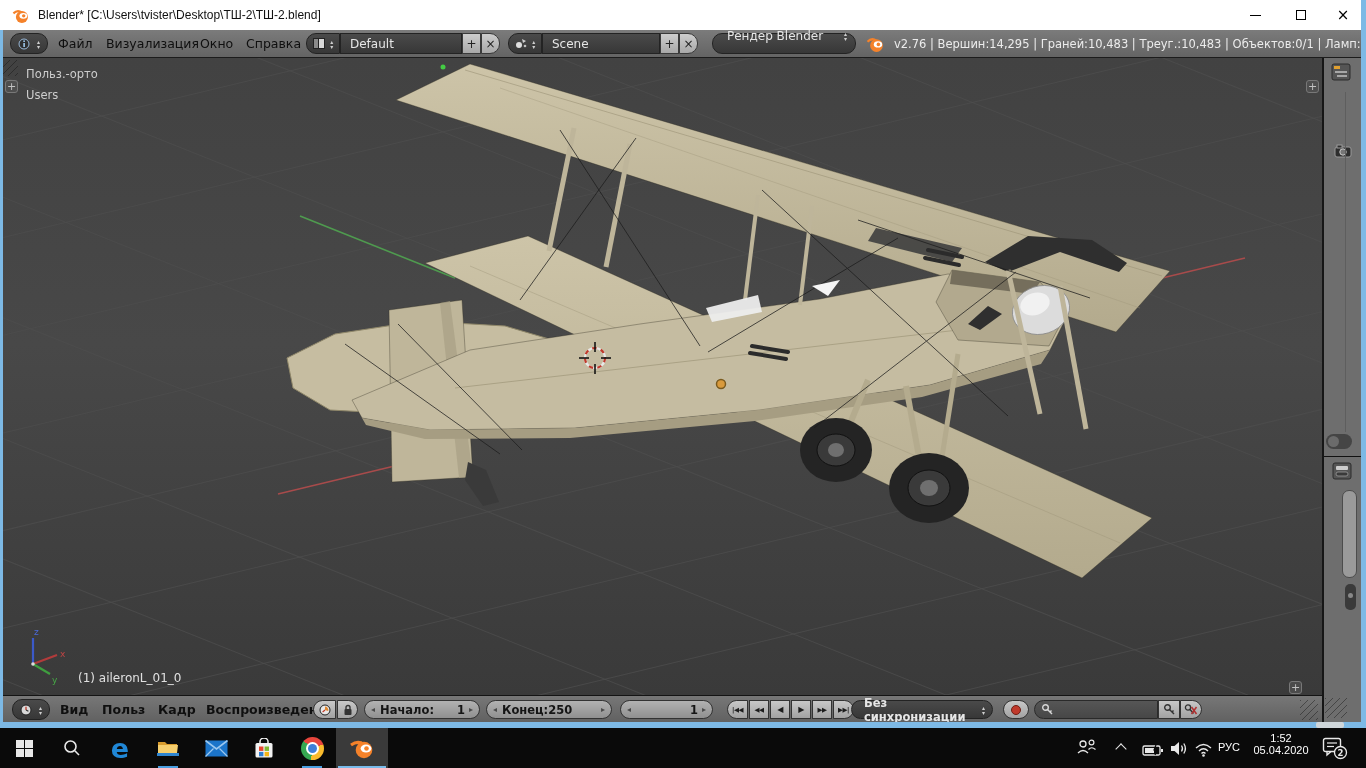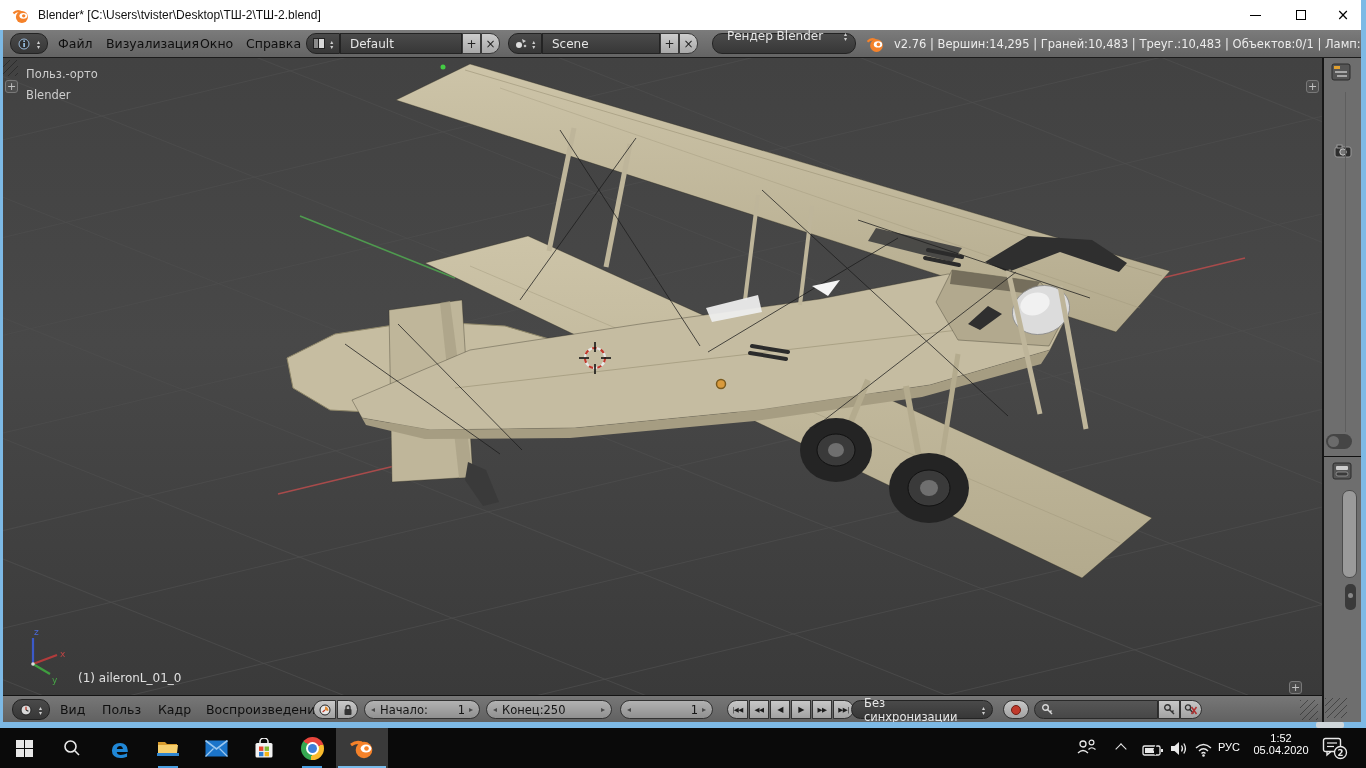--- a/index.html
+++ b/index.html
@@ -42,21 +42,21 @@
   .hatch { background:repeating-linear-gradient(135deg, rgba(20,20,20,.45) 0 1px, transparent 1px 5px); }
 
   
   #border-left  { left:0; top:30px; width:3px; height:692px; background:#7db9e5; }
   #border-right { left:1361px; top:0; width:5px; height:722px; background:#7db9e5; }
   #border-bottom{ left:0; top:722px; width:1366px; height:6px; background:#7db9e5; }
   #border-tab { left:1316px; top:722px; width:28px; height:6px; background:#cfd6da; border-radius:2px; }
 
   
   #timeline { left:0; top:695px; width:1322px; height:27px;
-    background:linear-gradient(#777777,#616161); border-top:1px solid #141414; }
+    background:linear-gradient(#777777,#616161); border-top:1px solid #141414;font-weight:bold; }
   .tl-field { top:4px; height:19px; border-radius:10px; background:linear-gradient(#b2b2b2,#909090);
     border:1px solid #333; color:#151515; font-size:11.5px; display:flex; align-items:center; }
   .tl-arrow { font-size:8px; color:#4a4a4a; }
   .pb-btn { top:4px; height:19px; background:linear-gradient(#c8c8c8,#a2a2a2); border:1px solid #333;
     color:#1c1c1c; display:flex; align-items:center; justify-content:center;
     font-size:6.5px; letter-spacing:-0.5px; }
 
   
   #taskbar { left:0; top:728px; width:1366px; height:40px; background:#0a0a0a; }
   .tb-cell { top:0; width:48px; height:40px; display:flex; align-items:center; justify-content:center; }
@@ -277,21 +277,21 @@
         <line x1="33" y1="606" x2="57" y2="597" stroke="#b13b3b" stroke-width="2.2"></line>
         <line x1="33" y1="606" x2="50" y2="616" stroke="#3f9e3f" stroke-width="2.2"></line>
         <circle cx="33" cy="606" r="1.8" fill="#ddd"></circle>
         <text x="34" y="577" fill="#4b6ad8">z</text>
         <text x="60" y="599" fill="#c04444">x</text>
         <text x="52" y="625" fill="#46a846">y</text>
       </g>
     </svg>
 
     <div class="abs vp-label" style="left:26px;top:9px">Польз.-орто</div>
-    <div class="abs vp-label" style="left:26px;top:30px">Blender</div>
+    <div class="abs vp-label" style="left:26px;top:30px">Users</div>
     <div class="abs vp-label" style="left:78px;top:613px;font-size:12px;color:#e0e0e0">(1) aileronL_01_0</div>
 
     <div class="abs vp-plus" style="left:5px;top:22px"><span>+</span></div>
     <div class="abs vp-plus" style="left:1306px;top:22px"><span>+</span></div>
     <div class="abs vp-plus" style="left:1289px;top:623px"><span>+</span></div>
     <div class="abs hatch" style="left:2px;top:2px;width:16px;height:16px"></div>
   </div>
 
   <div class="abs" id="right-divider"></div>
   <div class="abs" id="right-strip">

